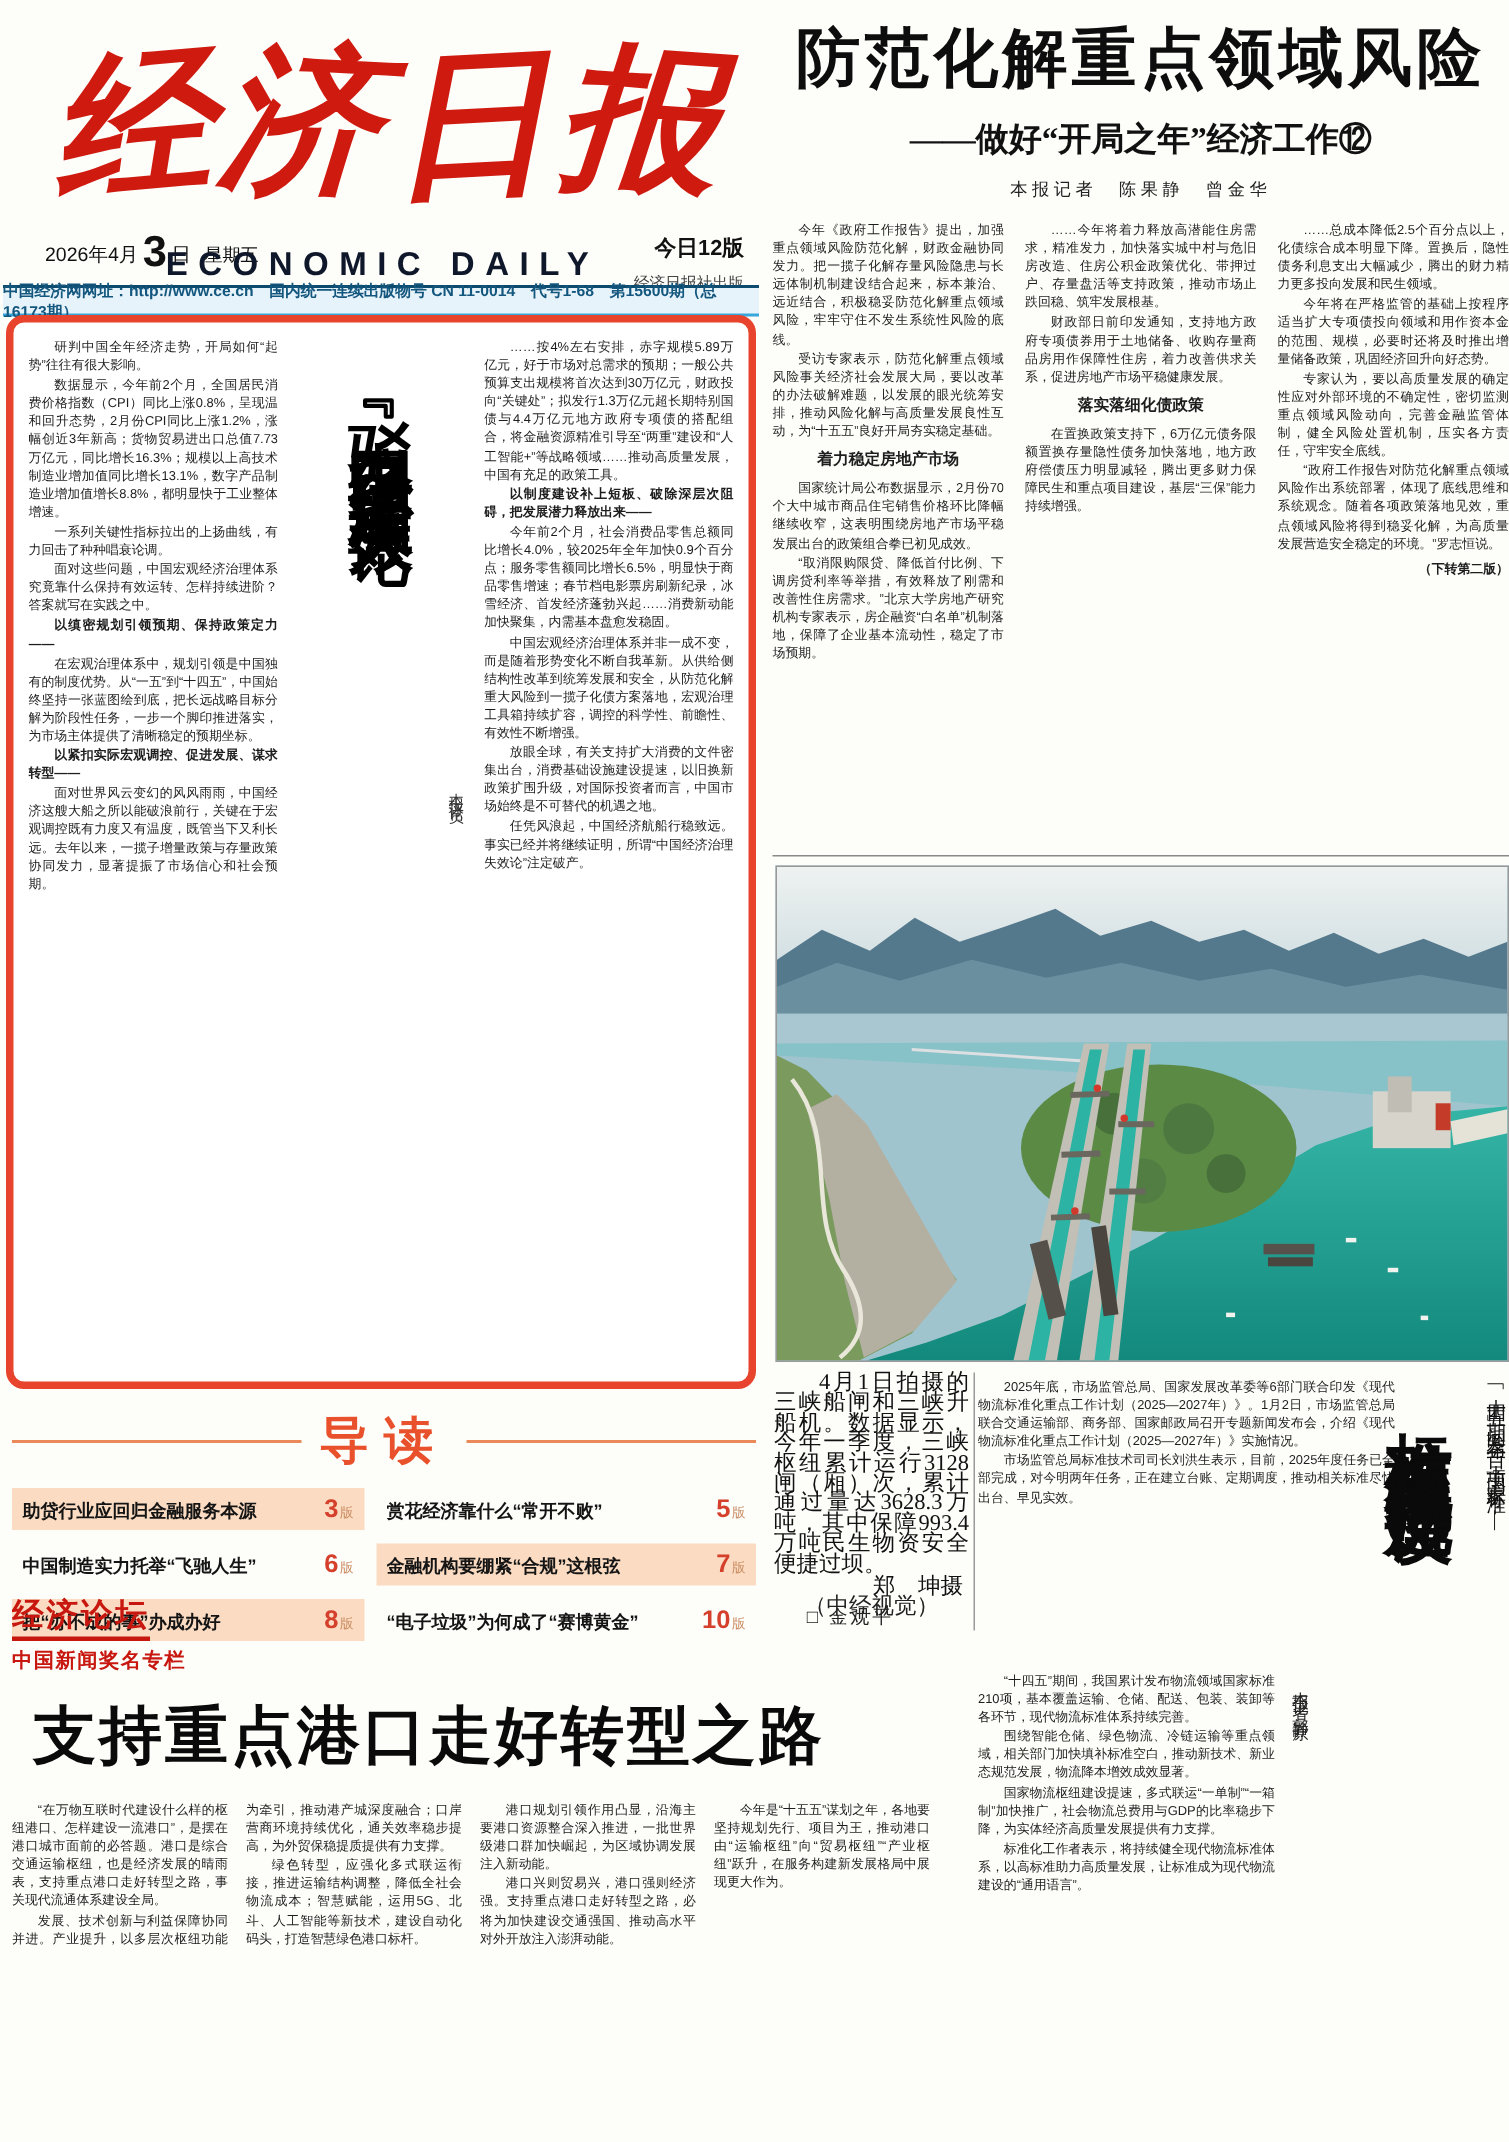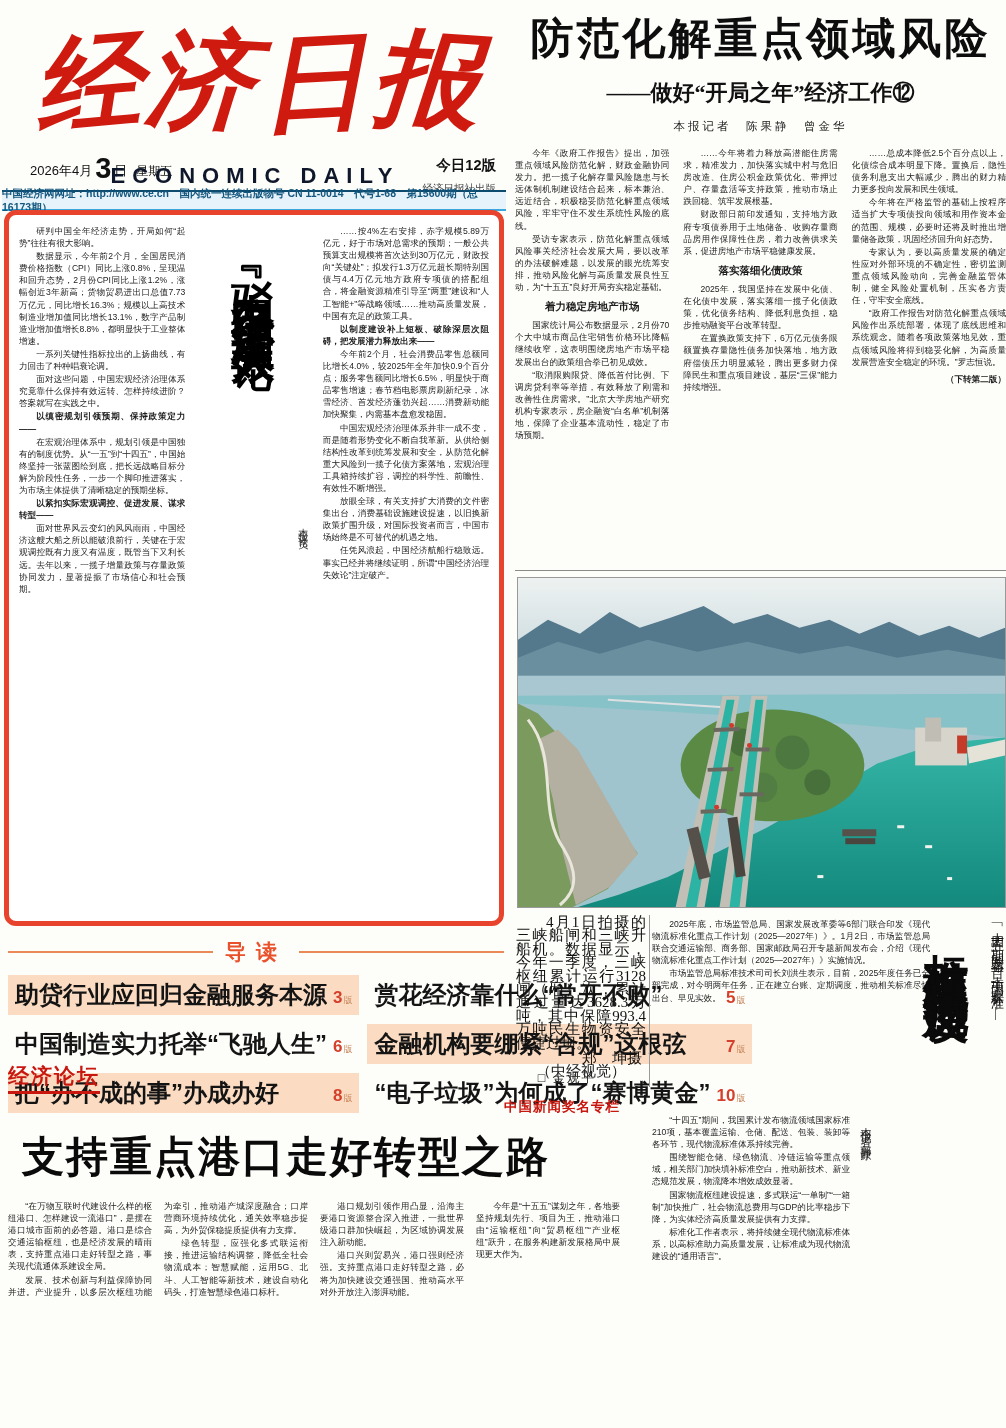--- a/index.html
+++ b/index.html
@@ -43,25 +43,25 @@
   .lead-title-col { width:122px; position:relative; display:flex; justify-content:center; }
   .lead-title { writing-mode:vertical-rl; font-size:43px; font-weight:900; letter-spacing:7px;
                 color:#000; margin-top:20px; font-family:"Liberation Sans", sans-serif; }
   .lead-byline { position:absolute; right:4px; top:43%; writing-mode:vertical-rl;
                  font-size:10px; letter-spacing:3px; color:#333; font-family:"Liberation Serif", serif; }
 
   
   .daodu { position:absolute; left:8px; top:938px; width:496px; }
   .daodu-head { display:flex; align-items:center; gap:12px; }
   .daodu-head .line { flex:1; height:2px; background:#ea8a5a; }
-  .daodu-title { font-size:21px; font-weight:900; color:#e8512b; letter-spacing:10px; }
+  .daodu-title { font-size:33px; font-weight:900; color:#e8512b; letter-spacing:10px; }
   .daodu-grid { margin-top:9px; display:grid; grid-template-columns:1fr 1.08fr; gap:9px 8px; }
   .daodu-item { display:flex; align-items:baseline; padding:4px 7px; }
   .daodu-item.hl { background:#fbdcc2; }
-  .dtitle { flex:1; font-size:24px; font-weight:bold; color:#141414; white-space:nowrap; overflow:hidden; }
+  .dtitle { flex:1; font-size:12px; font-weight:bold; color:#141414; white-space:nowrap; overflow:hidden; }
   .dpage { font-size:17px; font-weight:bold; color:#d5402c; margin-left:6px; }
   .dunit { font-size:9px; color:#c98a60; margin-left:1px; }
 
   
   .tr-article { position:absolute; left:515px; top:10px; width:491px; }
   .tr-headline { text-align:center; font-family:"Liberation Serif", serif; font-size:43px;
                  font-weight:900; letter-spacing:3px; color:#0d0d0d; white-space:nowrap; }
   .tr-sub { text-align:center; font-family:"Liberation Serif", serif; font-size:22px;
             font-weight:bold; margin-top:10px; color:#111; }
   .tr-byline { text-align:center; font-size:11.5px; margin-top:11px; letter-spacing:3px;
@@ -83,21 +83,21 @@
              text-align:justify; color:#111; }
   .caption .cap-text { text-indent:2em; }
   .caption .credit { text-align:right; margin-top:2px; padding-right:4px; }
   .caption .credit2 { text-align:center; color:#222; }
 
   
   .forum { position:absolute; left:8px; top:1062px; width:612px; height:366px; overflow:hidden; }
   .forum-label { display:inline-block; font-size:21px; font-weight:900; color:#c8170f;
                  border-bottom:3px solid #c8170f; padding-bottom:1px; letter-spacing:2px; }
   .forum-sublabel { font-size:13.5px; color:#c8170f; font-family:"Liberation Serif", serif;
-                    font-weight:bold; margin-top:4px; letter-spacing:1px;text-align:right; }
+                    font-weight:bold; margin-top:4px; letter-spacing:1px; }
   .forum-byline { position:absolute; right:24px; top:8px; font-size:12.5px;
                   font-family:"Liberation Serif", serif; color:#222; letter-spacing:2px; }
   .forum-headline { margin-top:13px; padding-left:14px; font-size:42px; font-weight:900;
                     letter-spacing:2px; color:#0a0a0a; white-space:nowrap; }
   .forum-body { margin-top:15px; column-count:4; column-gap:12px; height:226px; overflow:hidden;
                 font-size:8.6px; line-height:12.1px; text-align:justify; color:#1d1d1d; }
 
   
   .standards { position:absolute; left:652px; top:916px; width:354px; height:512px; }
   .std-text { font-size:8.6px; line-height:12.1px; text-align:justify; color:#1d1d1d; overflow:hidden; }
@@ -209,21 +209,20 @@
         <p>今年《政府工作报告》提出，加强重点领域风险防范化解，财政金融协同发力。把一揽子化解存量风险隐患与长远体制机制建设结合起来，标本兼治、远近结合，积极稳妥防范化解重点领域风险，牢牢守住不发生系统性风险的底线。</p>
         <p>受访专家表示，防范化解重点领域风险事关经济社会发展大局，要以改革的办法破解难题，以发展的眼光统筹安排，推动风险化解与高质量发展良性互动，为“十五五”良好开局夯实稳定基础。</p>
         <p class="sub">着力稳定房地产市场</p>
         <p>国家统计局公布数据显示，2月份70个大中城市商品住宅销售价格环比降幅继续收窄，这表明围绕房地产市场平稳发展出台的政策组合拳已初见成效。</p>
         <p>“取消限购限贷、降低首付比例、下调房贷利率等举措，有效释放了刚需和改善性住房需求。”北京大学房地产研究机构专家表示，房企融资“白名单”机制落地，保障了企业基本流动性，稳定了市场预期。</p>
       </div>
     <div class="tr-col">
         <p>……今年将着力释放高潜能住房需求，精准发力，加快落实城中村与危旧房改造、住房公积金政策优化、带押过户、存量盘活等支持政策，推动市场止跌回稳、筑牢发展根基。</p>
         <p>财政部日前印发通知，支持地方政府专项债券用于土地储备、收购存量商品房用作保障性住房，着力改善供求关系，促进房地产市场平稳健康发展。</p>
         <p class="sub">落实落细化债政策</p>
-        <p>2025年，我国坚持在发展中化债、在化债中发展，落实落细一揽子化债政策，优化债务结构、降低利息负担，稳步推动融资平台改革转型。</p>
         <p>在置换政策支持下，6万亿元债务限额置换存量隐性债务加快落地，地方政府偿债压力明显减轻，腾出更多财力保障民生和重点项目建设，基层“三保”能力持续增强。</p>
       </div>
     <div class="tr-col">
         <p>……总成本降低2.5个百分点以上，化债综合成本明显下降。置换后，隐性债务利息支出大幅减少，腾出的财力精力更多投向发展和民生领域。</p>
         <p>今年将在严格监管的基础上按程序适当扩大专项债投向领域和用作资本金的范围、规模，必要时还将及时推出增量储备政策，巩固经济回升向好态势。</p>
         <p>专家认为，要以高质量发展的确定性应对外部环境的不确定性，密切监测重点领域风险动向，完善金融监管体制，健全风险处置机制，压实各方责任，守牢安全底线。</p>
         <p>“政府工作报告对防范化解重点领域风险作出系统部署，体现了底线思维和系统观念。随着各项政策落地见效，重点领域风险将得到稳妥化解，为高质量发展营造安全稳定的环境。”罗志恒说。</p>
         <p class="jump">（下转第二版）</p>
       </div>
   </div>

